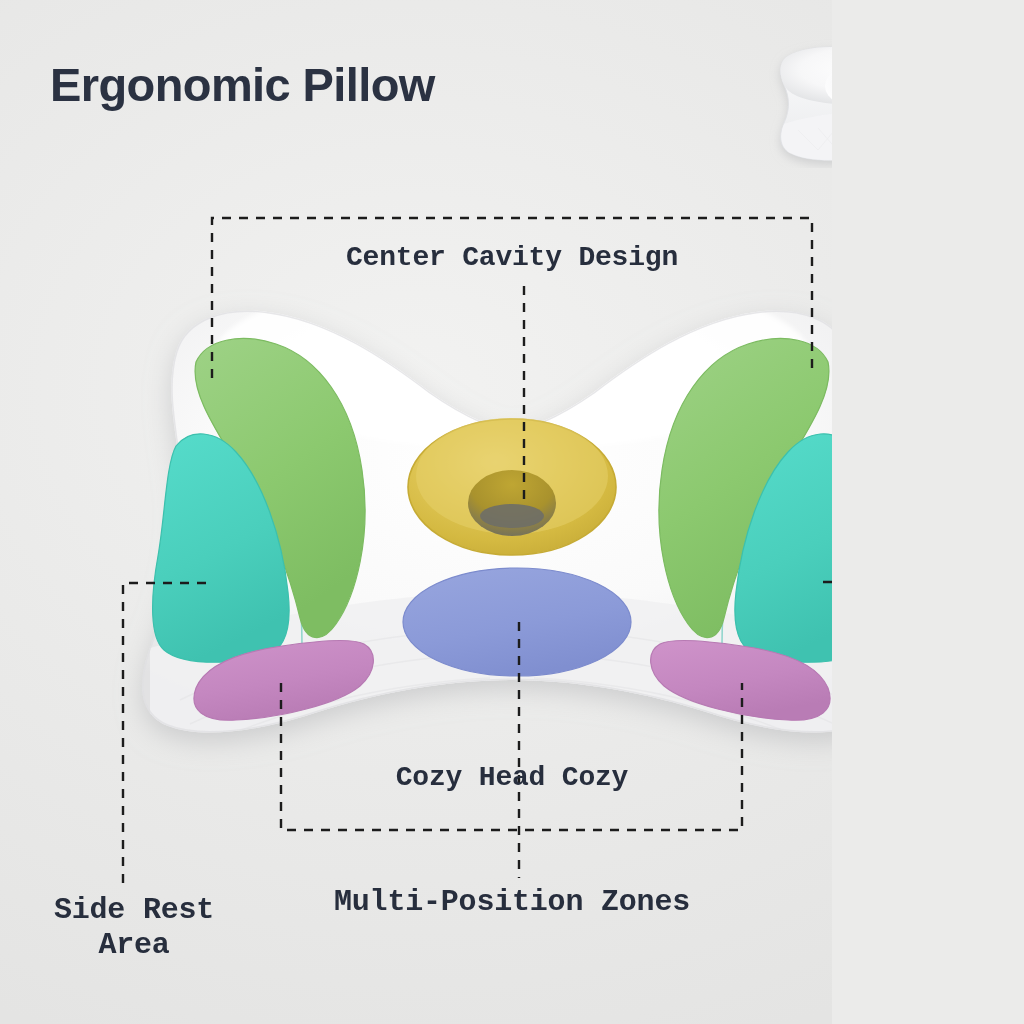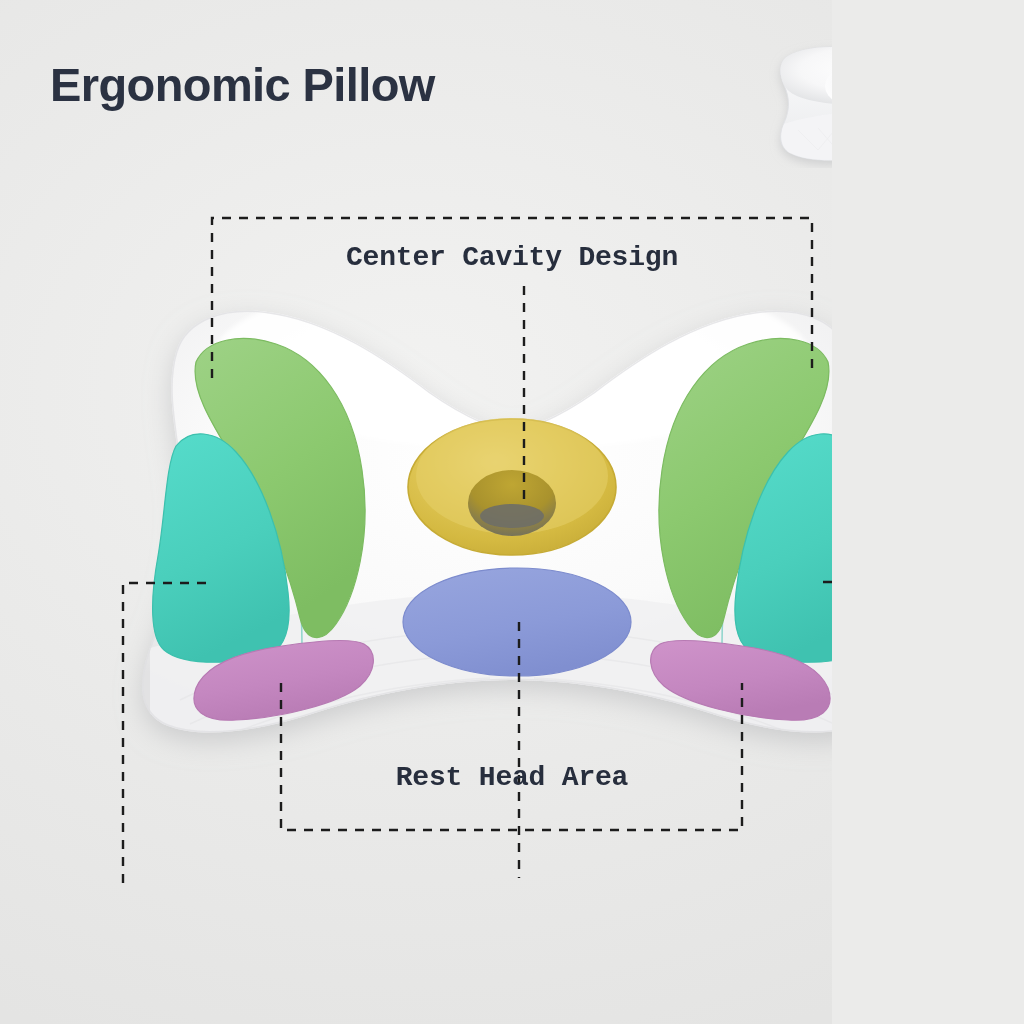--- a/index.html
+++ b/index.html
@@ -375,18 +375,21 @@
       <path d="M823 582 L897 582 L897 885"></path>
 
       <path d="M281 683 L281 830 L742 830 L742 683"></path>
 
       <path d="M519 622 L519 878"></path>
     </g>
   </svg>
 
   <div class="callout" id="label-center-cavity">Center Cavity Design</div>
 
-  <div class="callout" id="label-cozy-head">Rest Head Area</div>
-
-
+  <div class="callout" id="label-cozy-head">Cozy Head Cozy</div>
+
+  <div class="callout" id="label-multi-position">Multi-Position Zones</div>
+
+  <div class="callout" id="label-side-rest">Side Rest
+Area</div>
 
 
 </div>
 
 </body></html>

